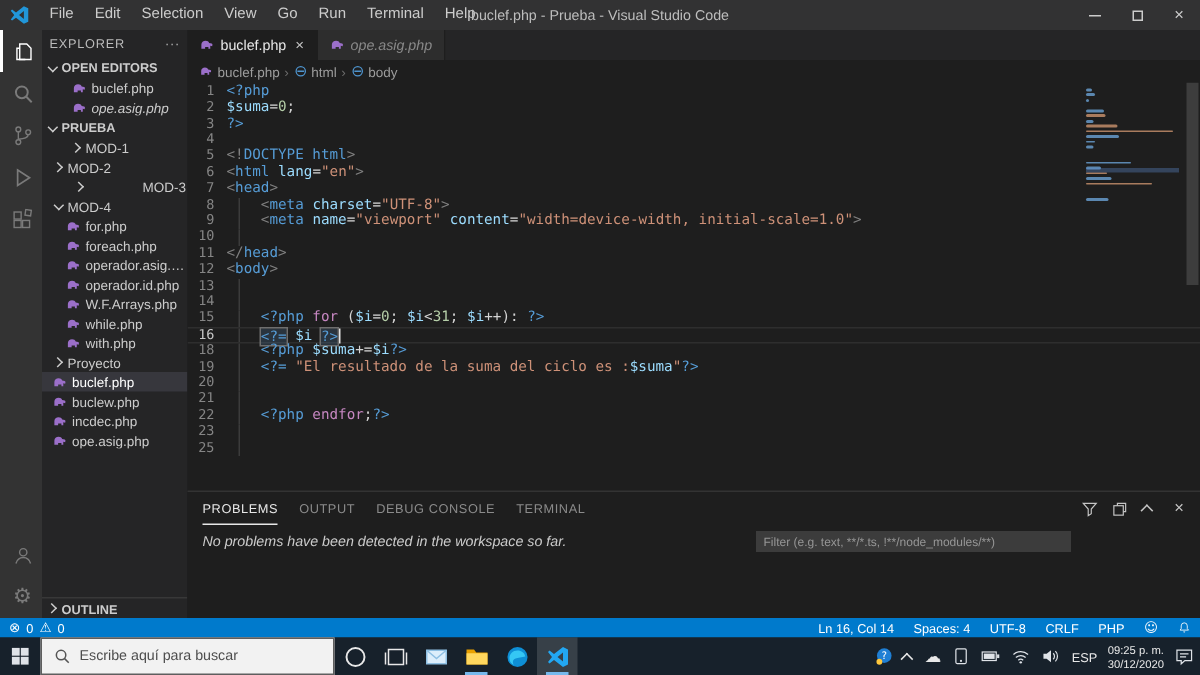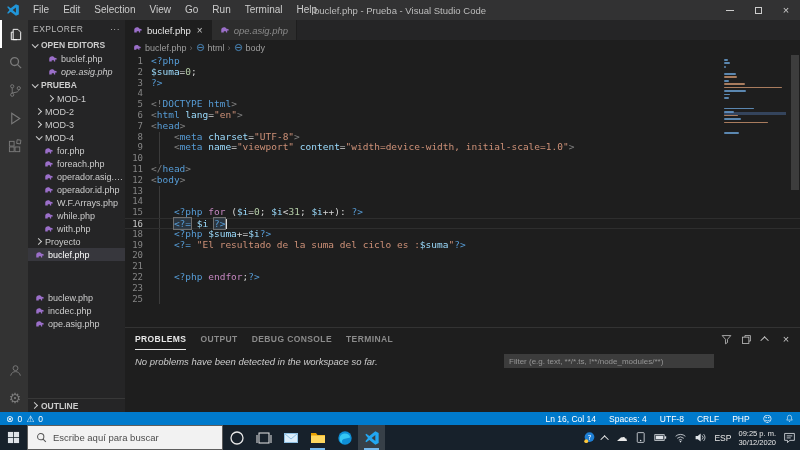--- a/index.html
+++ b/index.html
@@ -243,21 +243,21 @@
     </div>
     <div id="tree-items">
         <div class="row" style="padding-left: 19px;">
           <span class="chev col"></span>
           <span class="lbl">MOD-1</span>
         </div>
         <div class="row" style="padding-left: 7px;">
           <span class="chev col"></span>
           <span class="lbl">MOD-2</span>
         </div>
-        <div class="row" style="padding-left: 7px;">
+        <div class="row" style="padding-left: 21px; gap: 36px;">
           <span class="chev col"></span>
           <span class="lbl">MOD-3</span>
         </div>
         <div class="row" style="padding-left: 7px;">
           <span class="chev exp"></span>
           <span class="lbl">MOD-4</span>
         </div>
         <div class="row" style="padding-left: 16px;">
           <span class="ficon"><svg viewBox="0 0 16 16">
               <path fill="#9b6fc9" d="M2 12V7.5C2 5 4 3.5 6.5 3.5c2 0 3.3 1 3.8 2.3l2.7.7c.6.2.9.7.8 1.3l-.3 1.4-2-.4V12h-2v-2H6v2H4z"></path>
@@ -303,21 +303,21 @@
         <div class="row" style="padding-left: 7px;">
           <span class="chev col"></span>
           <span class="lbl">Proyecto</span>
         </div>
         <div class="row sel" style="padding-left: 7px;">
           <span class="ficon"><svg viewBox="0 0 16 16">
               <path fill="#9b6fc9" d="M2 12V7.5C2 5 4 3.5 6.5 3.5c2 0 3.3 1 3.8 2.3l2.7.7c.6.2.9.7.8 1.3l-.3 1.4-2-.4V12h-2v-2H6v2H4z"></path>
             </svg></span>
           <span class="lbl">buclef.php</span>
         </div>
-        <div class="row" style="padding-left: 7px; margin-top: 30px;">
+        <div class="row" style="padding-left: 7px;">
           <span class="ficon"><svg viewBox="0 0 16 16">
               <path fill="#9b6fc9" d="M2 12V7.5C2 5 4 3.5 6.5 3.5c2 0 3.3 1 3.8 2.3l2.7.7c.6.2.9.7.8 1.3l-.3 1.4-2-.4V12h-2v-2H6v2H4z"></path>
             </svg></span>
           <span class="lbl">buclew.php</span>
         </div>
         <div class="row" style="padding-left: 7px;">
           <span class="ficon"><svg viewBox="0 0 16 16">
               <path fill="#9b6fc9" d="M2 12V7.5C2 5 4 3.5 6.5 3.5c2 0 3.3 1 3.8 2.3l2.7.7c.6.2.9.7.8 1.3l-.3 1.4-2-.4V12h-2v-2H6v2H4z"></path>
             </svg></span>
           <span class="lbl">incdec.php</span>
@@ -505,21 +505,21 @@
           <div class="mm-row"></div>
           <div class="mm-row"></div>
         </div>
       <div class="vscroll">
           <div class="vthumb"></div>
         </div>
     <div class="mm-band" style="top: 56.5px;"></div>
       </div>
     <div class="panel">
       <div class="panel-head">
-        <div id="ptabs" style="display:flex;font-weight:bold;">
+        <div id="ptabs" style="display:flex;">
             <div class="ptab active">PROBLEMS</div>
             <div class="ptab">OUTPUT</div>
             <div class="ptab">DEBUG CONSOLE</div>
             <div class="ptab">TERMINAL</div>
           </div>
         <div class="phead-fill"></div>
         <div class="pfilter">Filter (e.g. text, **/*.ts, !**/node_modules/**)</div>
         <div class="picon">
           <svg viewBox="0 0 14 14">
               <path d="M1.5 2h11L8.3 6.8v4L5.7 12.5V6.8z" fill="none" stroke="#c5c5c5"></path>

